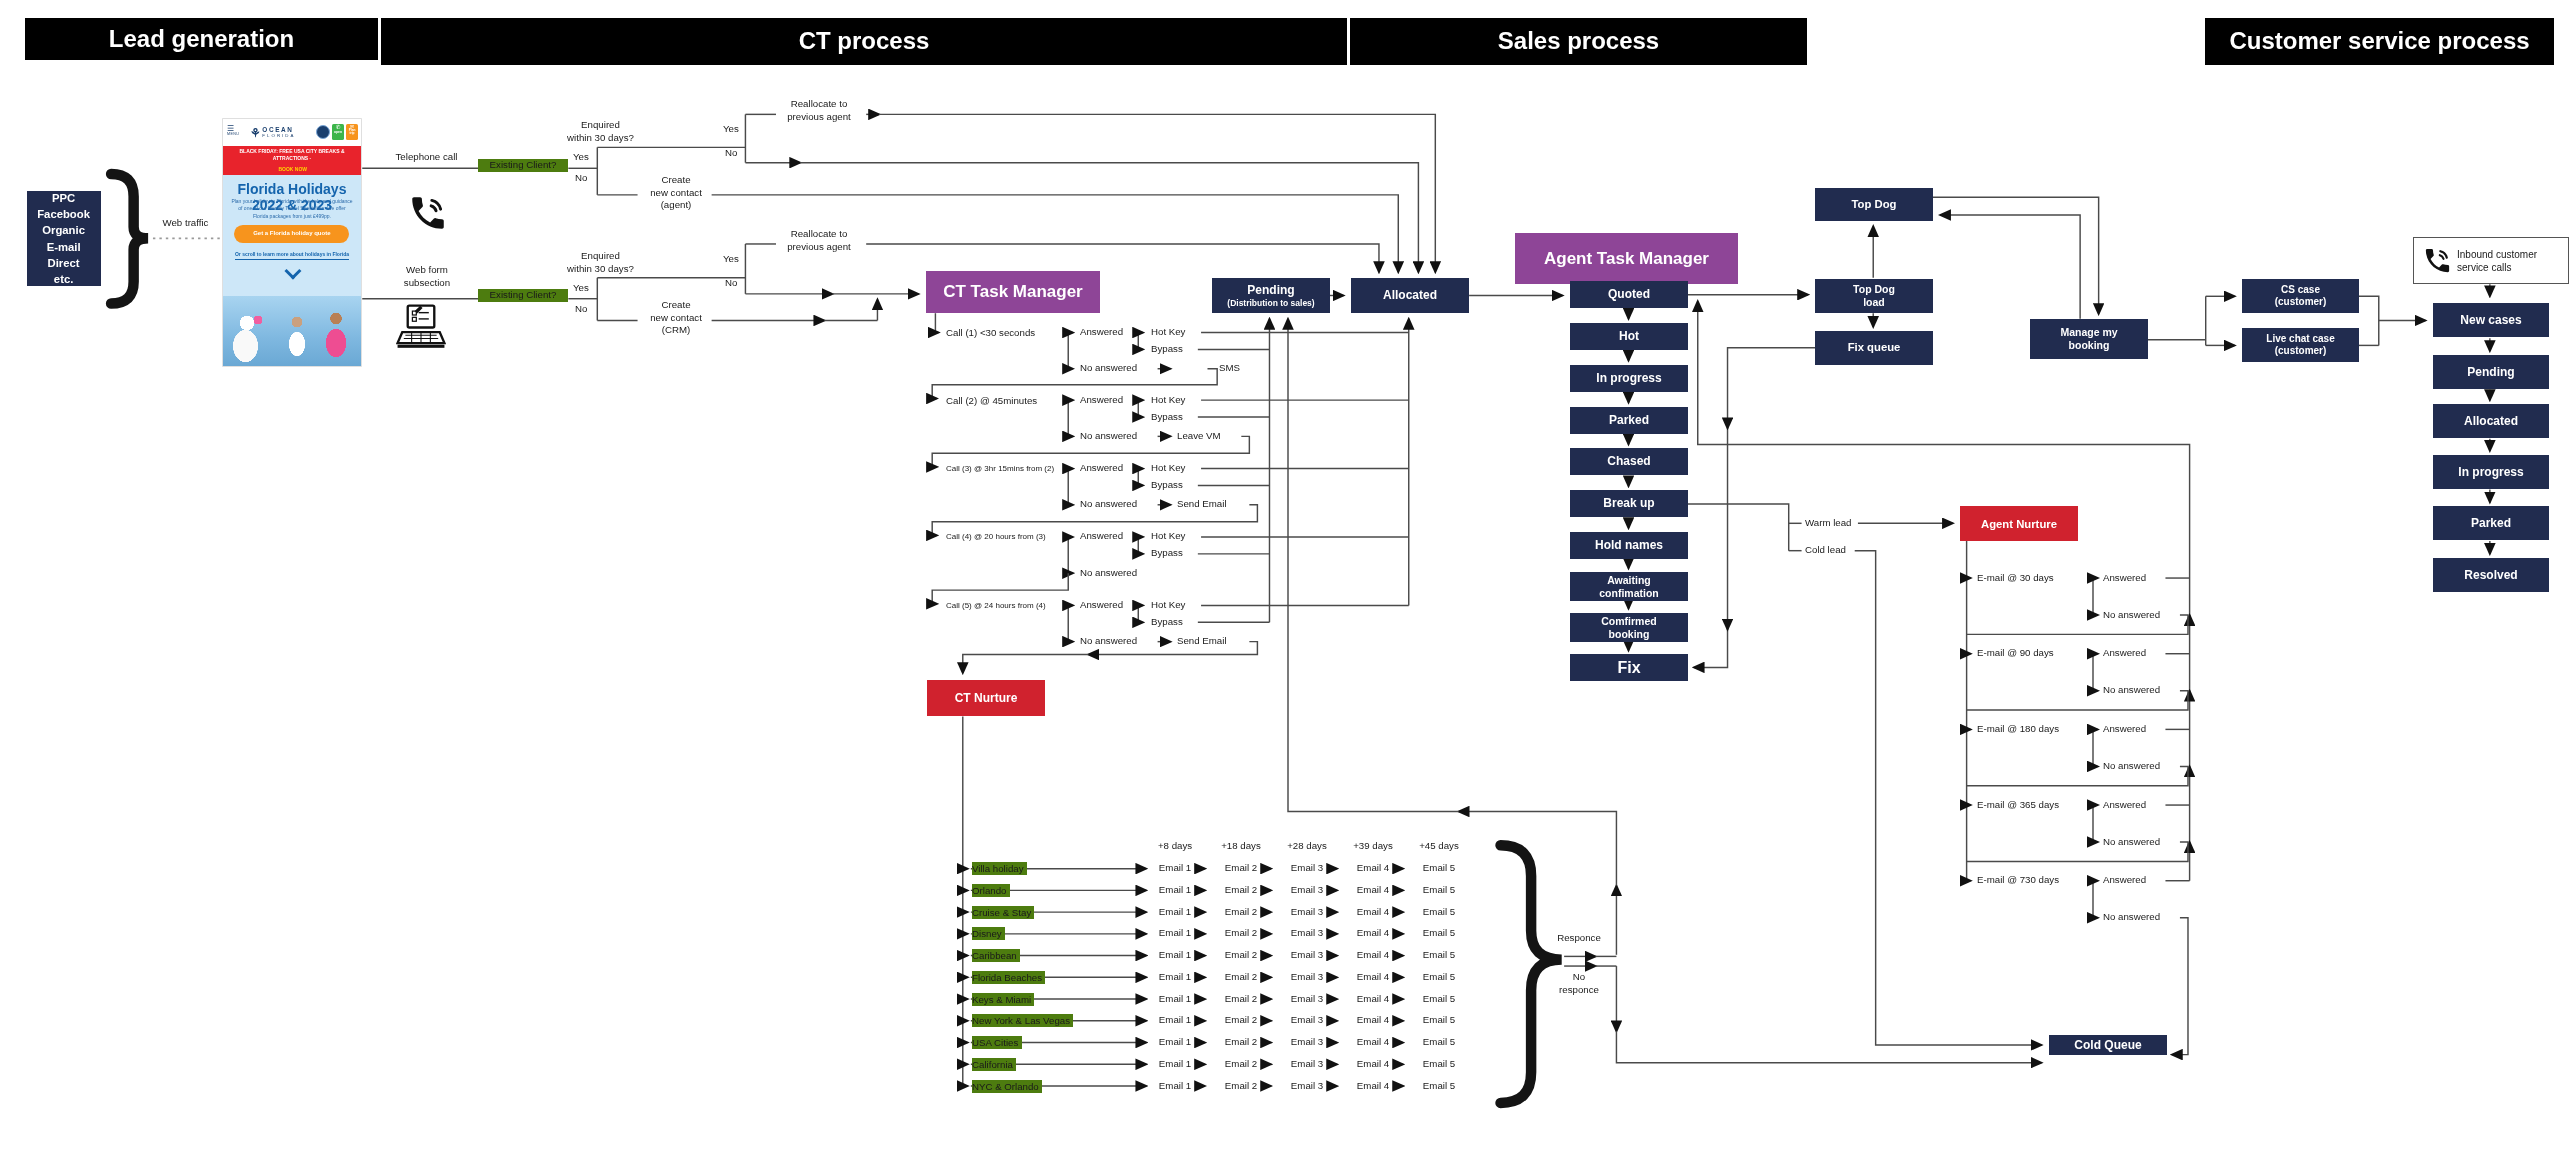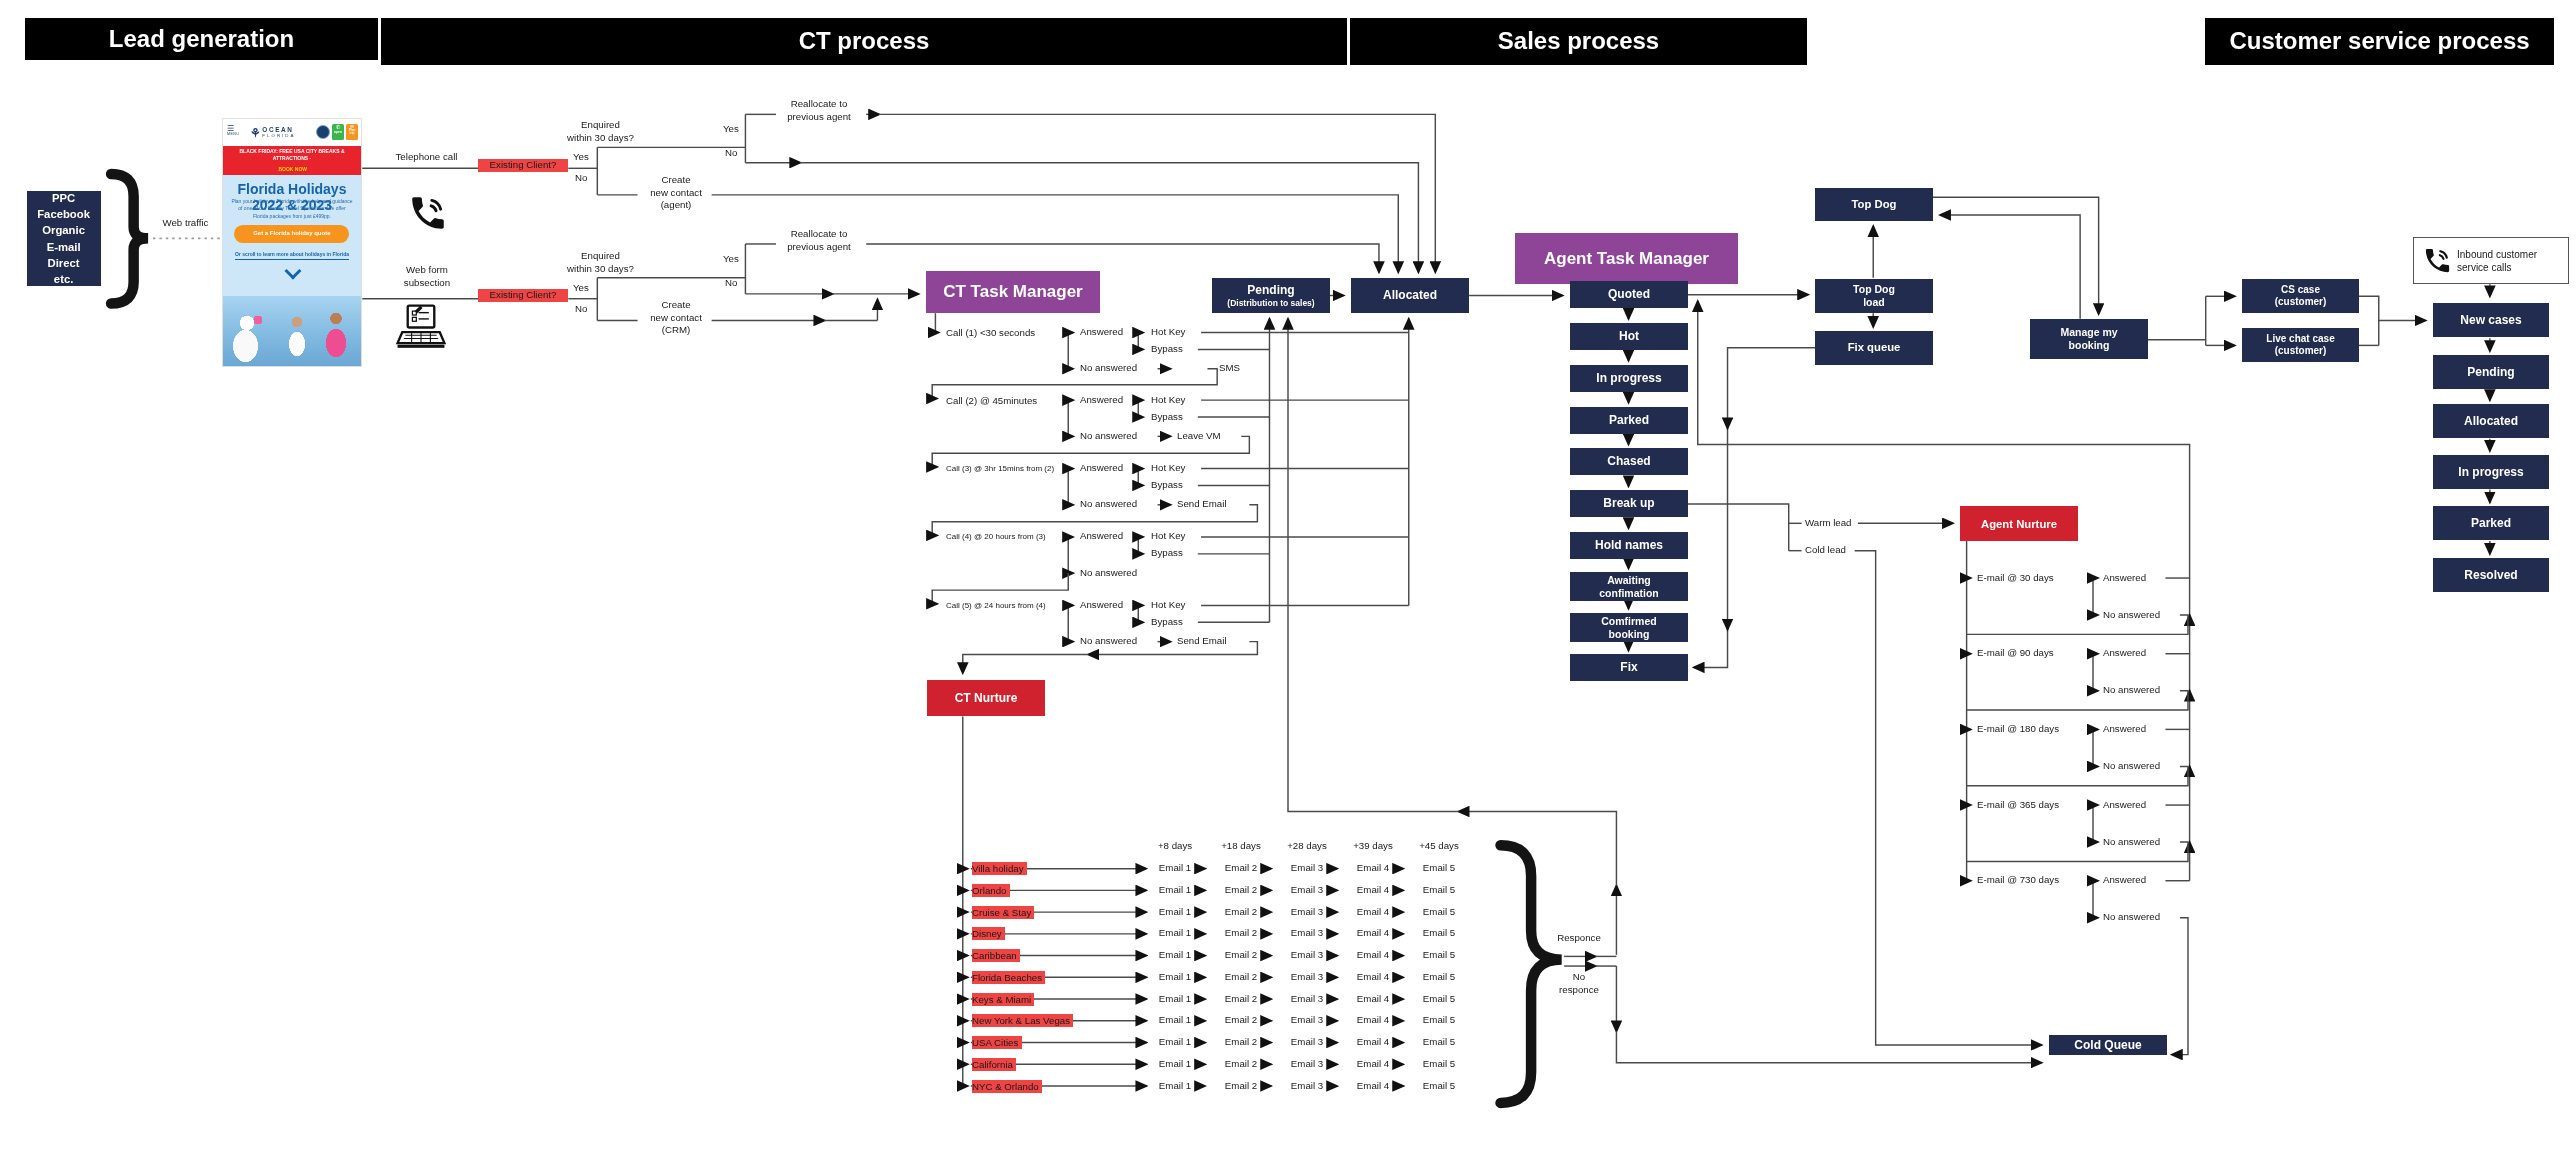--- a/index.html
+++ b/index.html
@@ -10,21 +10,21 @@
         display:flex;align-items:center;justify-content:center;}
   .nbox{background:#212c4f;color:#fff;font-weight:bold;font-size:12px;line-height:1.2;
         display:flex;flex-direction:column;align-items:center;justify-content:center;
         text-align:center;white-space:pre-line;}
   .pbox{background:#8e4597;color:#fff;font-weight:bold;font-size:17px;
         display:flex;align-items:center;justify-content:center;text-align:center;}
   .rbox{background:#d0222e;color:#fff;font-weight:bold;font-size:12px;
         display:flex;align-items:center;justify-content:center;text-align:center;}
   .lbl{font-size:9.7px;color:#1a1a1a;line-height:1.3;white-space:pre-line;}
   .c{text-align:center;}
-  .bgw{background:#ef4444;}
+  .bgw{background:#4d7c0f;}
   .w{stroke:#4a4a4a;stroke-width:1.8;fill:none;}
   .dotted{stroke:#9a9a9a;stroke-width:2.2;stroke-dasharray:3 5;}
   .brace{stroke:#141414;stroke-width:13;fill:none;stroke-linecap:round;}
   .oval{background:#1b1b1b;color:#fff;border-radius:50%;display:flex;align-items:center;
         justify-content:center;text-align:center;font-size:9.3px;line-height:1.35;white-space:pre-line;}
   
   .site{background:#fff;box-shadow:0 0 0 0.8px #d7d7d7;}
   .site-hdr{position:absolute;left:0;top:0;width:138px;height:27px;background:#fff;}
   .site-banner{position:absolute;left:0;top:27px;width:138px;height:29px;background:#e8232c;
         color:#fff;font-weight:bold;font-size:5px;text-align:center;line-height:1.5;
@@ -494,21 +494,21 @@
     <div class="abs nbox" style="left: 1570px; top: 323px; width: 118px; height: 27px; font-size: 12px;">Hot</div>
     <div class="abs nbox" style="left: 1570px; top: 365px; width: 118px; height: 27px; font-size: 12px;">In progress</div>
     <div class="abs nbox" style="left: 1570px; top: 407px; width: 118px; height: 27px; font-size: 12px;">Parked</div>
     <div class="abs nbox" style="left: 1570px; top: 448px; width: 118px; height: 27px; font-size: 12px;">Chased</div>
     <div class="abs nbox" style="left: 1570px; top: 490px; width: 118px; height: 27px; font-size: 12px;">Break up</div>
     <div class="abs nbox" style="left: 1570px; top: 532px; width: 118px; height: 27px; font-size: 12px;">Hold names</div>
     <div class="abs nbox" style="left: 1570px; top: 572px; width: 118px; height: 29px; font-size: 10.5px;">Awaiting
 confimation</div>
     <div class="abs nbox" style="left: 1570px; top: 613px; width: 118px; height: 29px; font-size: 10.5px;">Comfirmed
 booking</div>
-    <div class="abs nbox" style="left: 1570px; top: 654px; width: 118px; height: 27px; font-size: 12px;">Fix</div>
+    <div class="abs nbox" style="left: 1570px; top: 654px; width: 118px; height: 27px; font-size: 16px;">Fix</div>
     <div class="abs nbox" style="left: 2433px; top: 303px; width: 116px; height: 34px;">New cases</div>
     <div class="abs nbox" style="left: 2433px; top: 355px; width: 116px; height: 34px;">Pending</div>
     <div class="abs nbox" style="left: 2433px; top: 404px; width: 116px; height: 34px;">Allocated</div>
     <div class="abs nbox" style="left: 2433px; top: 455px; width: 116px; height: 34px;">In progress</div>
     <div class="abs nbox" style="left: 2433px; top: 506px; width: 116px; height: 34px;">Parked</div>
     <div class="abs nbox" style="left: 2433px; top: 558px; width: 116px; height: 34px;">Resolved</div>
     <div class="abs lbl" style="left: 1977px; top: 572px; width: 111px;">E-mail @ 30 days</div>
     <div class="abs lbl" style="left: 2103px; top: 572px; width: 58px;">Answered</div>
     <div class="abs lbl" style="left: 2103px; top: 609px; width: 74px;">No answered</div>
     <div class="abs lbl" style="left: 1977px; top: 647px; width: 111px;">E-mail @ 90 days</div>

